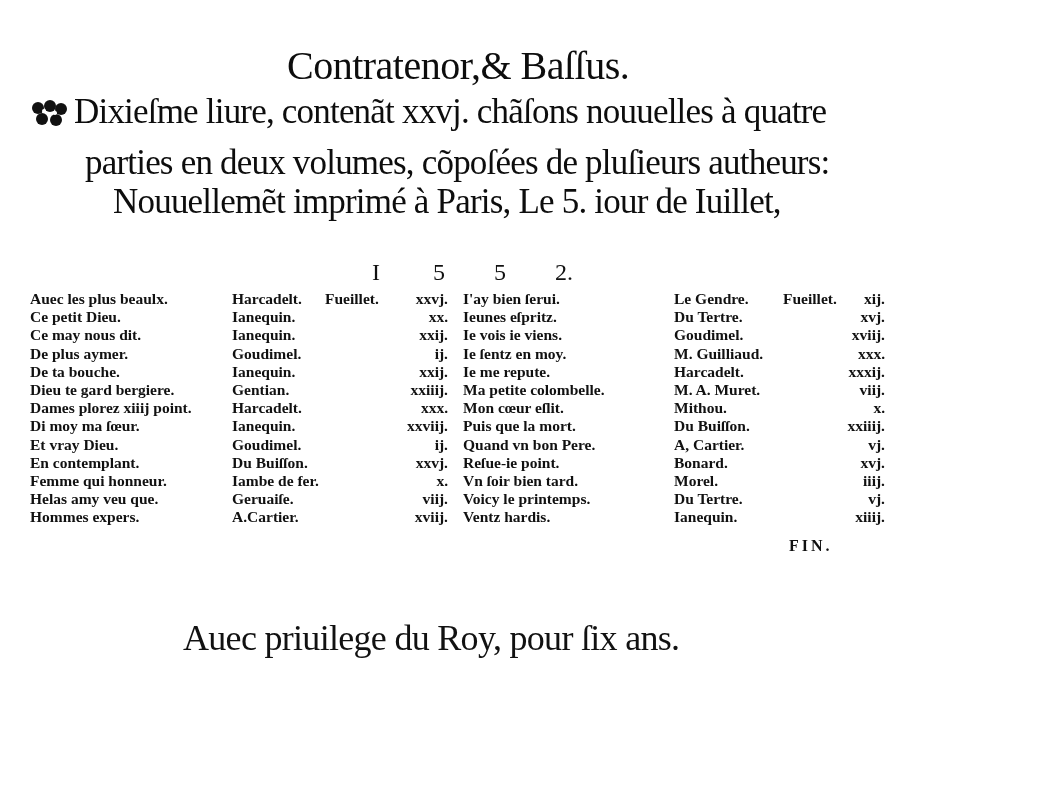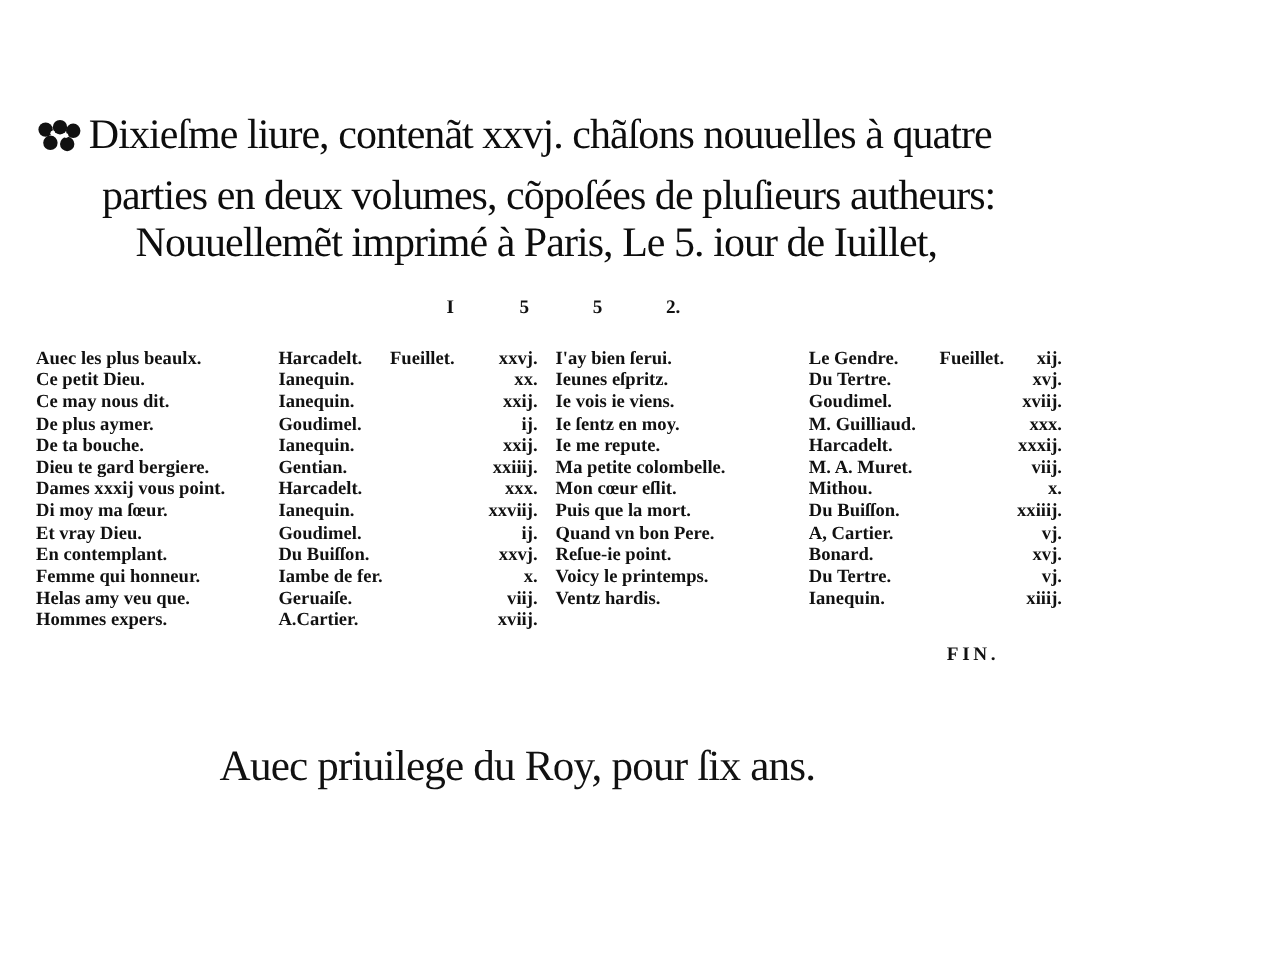--- a/index.html
+++ b/index.html
@@ -5,21 +5,21 @@
   html, body { margin: 0; padding: 0; background: #ffffff; }
   body { width: 1058px; height: 800px; position: relative; overflow: hidden;
          font-family: "Liberation Serif", "DejaVu Serif", serif; color: #111; }
   .page { position: absolute; left: 0; top: 0; width: 1058px; height: 800px; }
   .title-line { position: absolute; white-space: nowrap; color: #0d0d0d; }
   .l1 { left: 287px; top: 42px; font-size: 40px; letter-spacing: -0.5px; }
   .l2 { left: 30px; top: 92px; font-size: 35px; letter-spacing: -0.8px; }
   .l3 { left: 85px; top: 143px; font-size: 35px; letter-spacing: -0.8px; }
   .l4 { left: 113px; top: 182px; font-size: 35px; letter-spacing: -0.8px; }
   .ornament { display: inline-block; width: 40px; height: 28px; vertical-align: -4px; margin-right: 4px; }
-  .year { position: absolute; left: 372px; top: 248px; font-size: 16px; font-weight: bold; white-space: nowrap; }
+  .year { position: absolute; left: 372px; top: 259px; font-size: 24px; font-weight: normal; white-space: nowrap; }
   .year span { display: inline-block; width: 61px; }
   .table { position: absolute; top: 290px; font-size: 15.5px; font-weight: bold; line-height: 18.2px; }
   .t-left { left: 30px; }
   .t-right { left: 463px; }
   .row { position: relative; height: 18.2px; white-space: nowrap; }
   .c-title { position: absolute; left: 0; }
   .c-comp { position: absolute; left: 202px; }
   .c-fol { position: absolute; left: 295px; }
   .c-num { position: absolute; right: 0; text-align: right; }
   .t-left .row { width: 418px; }
@@ -28,20 +28,21 @@
   .t-right .c-fol { left: 320px; }
   .fin { position: absolute; left: 789px; top: 537px; font-size: 16px; font-weight: bold; letter-spacing: 3px; }
   .imprint { position: absolute; left: 58px; top: 560px; font-size: 21px; letter-spacing: -0.6px; white-space: nowrap; }
   .privilege { position: absolute; left: 183px; top: 617px; font-size: 36px; letter-spacing: -0.7px; white-space: nowrap; }
 </style>
 </head>
 <body>
 
 <div class="page">
 
+  <div class="title-line l1">Contratenor,&amp; Baſſus.</div>
 
   <div class="title-line l3">parties en deux volumes, cõpoſées de pluſieurs autheurs:</div>
 
   <div class="title-line l2">
     <svg class="ornament" viewBox="0 0 40 28">
       <circle cx="8" cy="9" r="6" fill="#111"></circle>
       <circle cx="20" cy="7" r="6" fill="#111"></circle>
       <circle cx="31" cy="10" r="6" fill="#111"></circle>
       <circle cx="12" cy="20" r="6" fill="#111"></circle>
       <circle cx="26" cy="21" r="6" fill="#111"></circle>
@@ -86,21 +87,21 @@
         <span class="c-fol"></span>
         <span class="c-num">xxij.</span>
       </div>
       <div class="row">
         <span class="c-title">Dieu te gard bergiere.</span>
         <span class="c-comp">Gentian.</span>
         <span class="c-fol"></span>
         <span class="c-num">xxiiij.</span>
       </div>
       <div class="row">
-        <span class="c-title">Dames xxxij vous point.</span>
+        <span class="c-title">Dames plorez xiiij point.</span>
         <span class="c-comp">Harcadelt.</span>
         <span class="c-fol"></span>
         <span class="c-num">xxx.</span>
       </div>
       <div class="row">
         <span class="c-title">Di moy ma ſœur.</span>
         <span class="c-comp">Ianequin.</span>
         <span class="c-fol"></span>
         <span class="c-num">xxviij.</span>
       </div>
@@ -190,20 +191,26 @@
         <span class="c-fol"></span>
         <span class="c-num">vj.</span>
       </div>
       <div class="row">
         <span class="c-title">Reſue-ie point.</span>
         <span class="c-comp">Bonard.</span>
         <span class="c-fol"></span>
         <span class="c-num">xvj.</span>
       </div>
       <div class="row">
+        <span class="c-title">Vn ſoir bien tard.</span>
+        <span class="c-comp">Morel.</span>
+        <span class="c-fol"></span>
+        <span class="c-num">iiij.</span>
+      </div>
+      <div class="row">
         <span class="c-title">Voicy le printemps.</span>
         <span class="c-comp">Du Tertre.</span>
         <span class="c-fol"></span>
         <span class="c-num">vj.</span>
       </div>
       <div class="row">
         <span class="c-title">Ventz hardis.</span>
         <span class="c-comp">Ianequin.</span>
         <span class="c-fol"></span>
         <span class="c-num">xiiij.</span>

